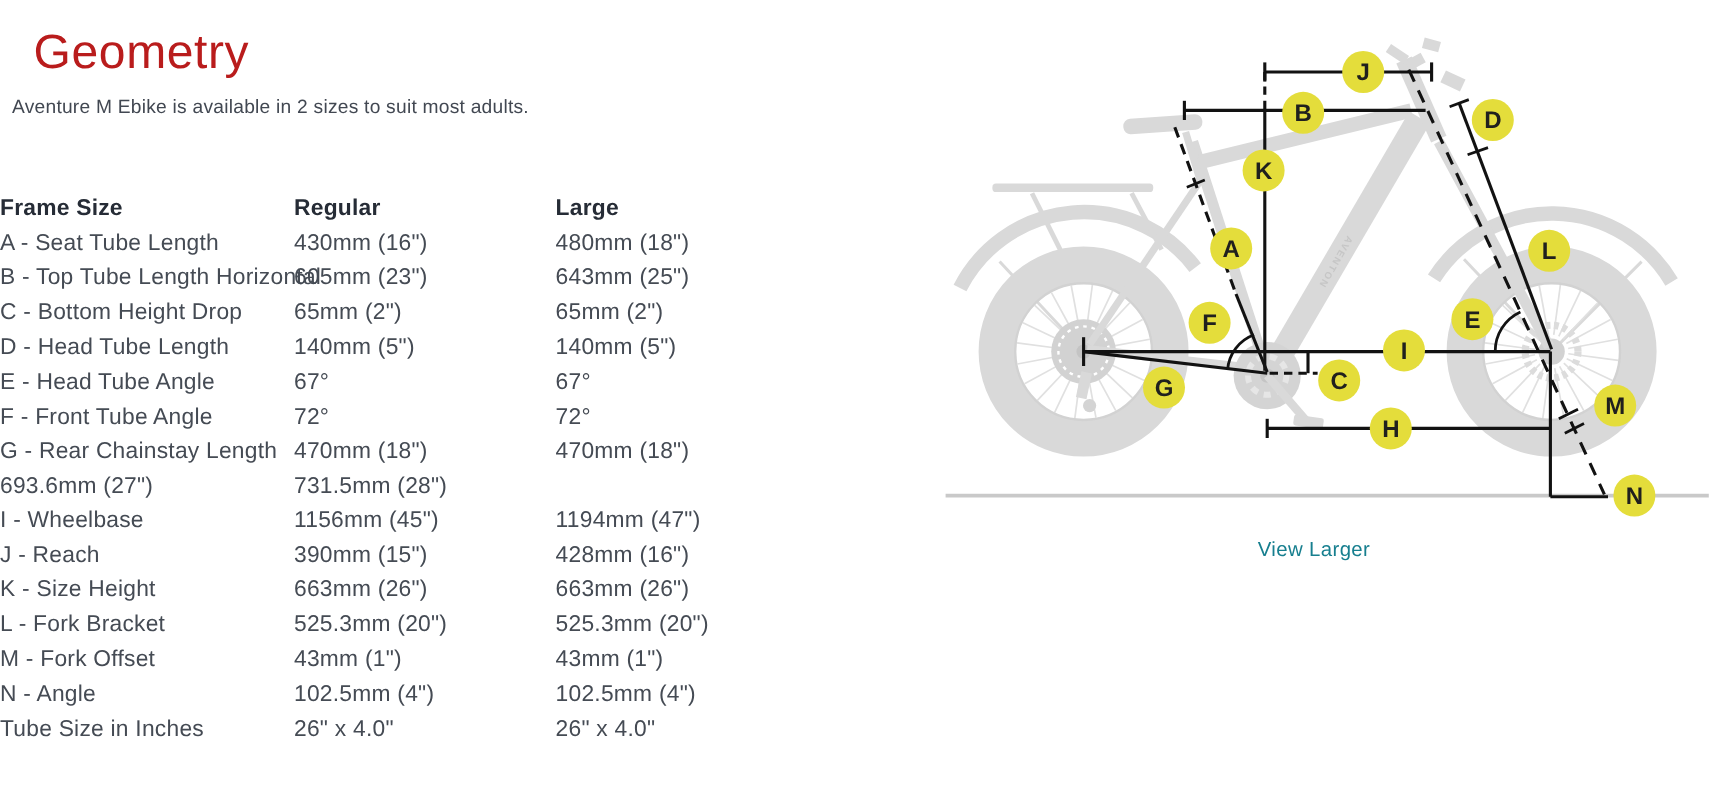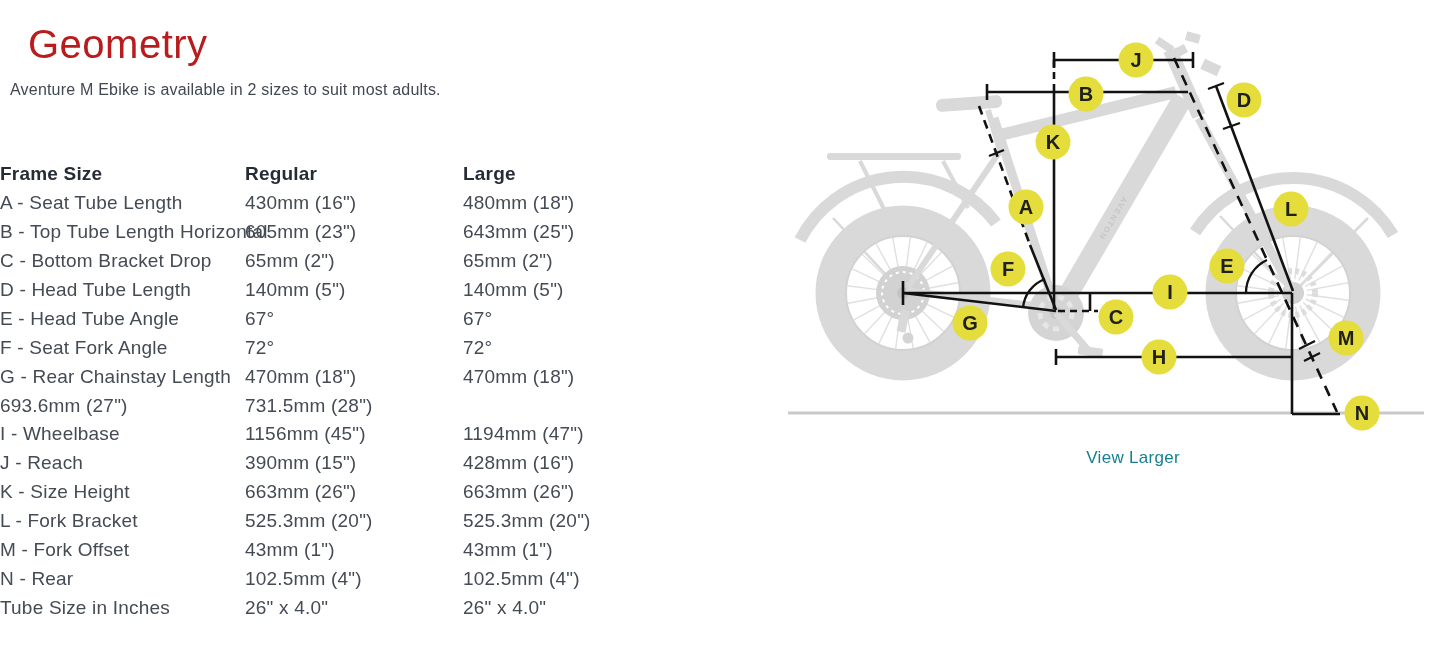--- a/index.html
+++ b/index.html
@@ -36,21 +36,21 @@
   .spokes line{stroke:#e0e0e0;stroke-width:1.4;}
   .geo{stroke:var(--line-black);stroke-width:2.6;fill:none;stroke-linecap:butt;}
   .geo.thin{stroke-width:2.3;}
   .badge circle{fill:var(--badge-yellow);}
   .badge text{
     font-family:"Liberation Sans",sans-serif;font-size:20px;font-weight:700;
     fill:#20201e;text-anchor:middle;
   }
   .brand-mark{font-size:8px;letter-spacing:1.5px;fill:#c6c6c6;font-weight:700;}
   .view-larger{
-    position:absolute;left:1010px;top:448px;width:170px;text-align:right;
+    position:absolute;left:1010px;top:448px;width:170px;text-align:center;
     font-size:17px;font-weight:500;color:var(--link-teal);text-decoration:none;
     letter-spacing:.3px;cursor:pointer;
   }
 </style>
 </head>
 <body>
 
 <div class="left-panel">
   <div class="page-title">Geometry</div>
   <div class="page-subtitle">Aventure M Ebike is available in 2 sizes to suit most adults.</div>
@@ -69,39 +69,39 @@
     <div class="cell">480mm (18")</div>
   </div>
 
   <div class="spec-row">
     <div class="cell">B - Top Tube Length Horizontal</div>
     <div class="cell">605mm (23")</div>
     <div class="cell">643mm (25")</div>
   </div>
 
   <div class="spec-row">
-    <div class="cell">C - Bottom Bracket Drop</div>
+    <div class="cell">C - Bottom Height Drop</div>
     <div class="cell">65mm (2")</div>
     <div class="cell">65mm (2")</div>
   </div>
 
   <div class="spec-row">
     <div class="cell">D - Head Tube Length</div>
     <div class="cell">140mm (5")</div>
     <div class="cell">140mm (5")</div>
   </div>
 
   <div class="spec-row">
     <div class="cell">E - Head Tube Angle</div>
     <div class="cell">67°</div>
     <div class="cell">67°</div>
   </div>
 
   <div class="spec-row">
-    <div class="cell">F - Seat Fork Angle</div>
+    <div class="cell">F - Front Tube Angle</div>
     <div class="cell">72°</div>
     <div class="cell">72°</div>
   </div>
 
   <div class="spec-row">
     <div class="cell">G - Rear Chainstay Length</div>
     <div class="cell">470mm (18")</div>
     <div class="cell">470mm (18")</div>
   </div>
 
@@ -134,21 +134,21 @@
     <div class="cell">525.3mm (20")</div>
   </div>
 
   <div class="spec-row">
     <div class="cell">M - Fork Offset</div>
     <div class="cell">43mm (1")</div>
     <div class="cell">43mm (1")</div>
   </div>
 
   <div class="spec-row">
-    <div class="cell">N - Rear</div>
+    <div class="cell">N - Angle</div>
     <div class="cell">102.5mm (4")</div>
     <div class="cell">102.5mm (4")</div>
   </div>
 
   <div class="spec-row">
     <div class="cell">Tube Size in Inches</div>
     <div class="cell">26" x 4.0"</div>
     <div class="cell">26" x 4.0"</div>
   </div>
 

